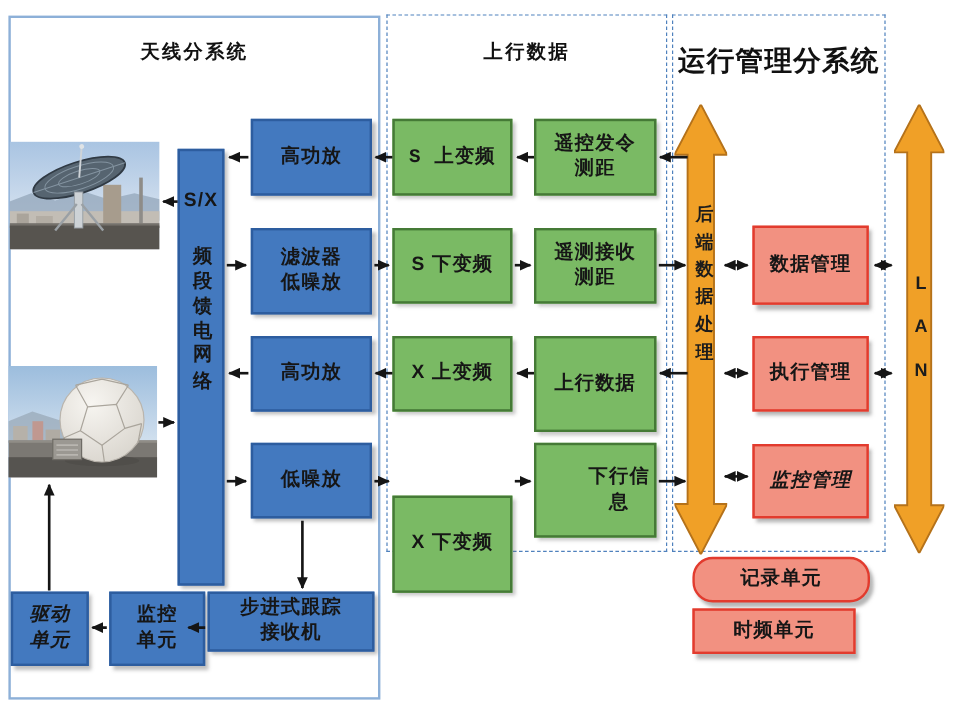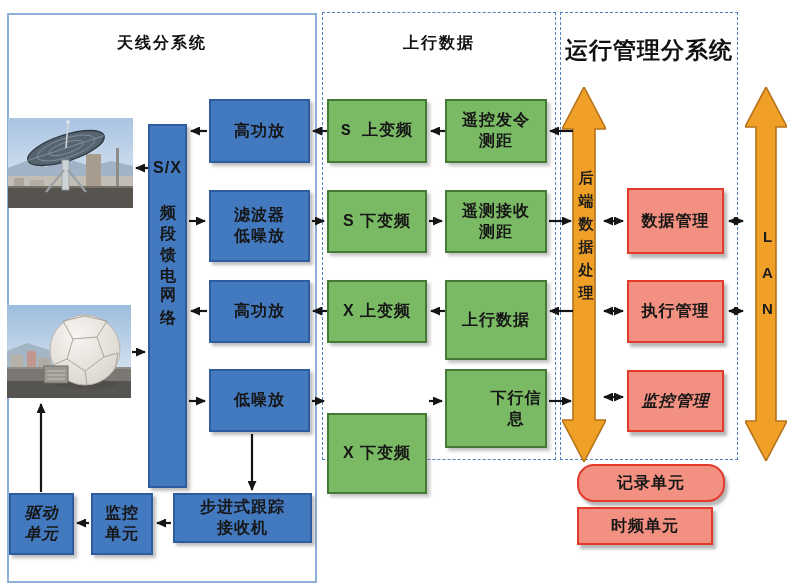--- a/index.html
+++ b/index.html
@@ -120,21 +120,21 @@
     <span>高功放</span>
   </div>
   <div class="box blue" style="left:209px;top:369px;width:101px;height:63px;">
     <span>低噪放</span>
   </div>
 
   <div class="box blue" style="left:9px;top:493px;width:65px;height:62px;font-style:italic;">
     <span>驱动</span>
     <span>单元</span>
   </div>
-  <div class="box blue" style="left:91px;top:493px;width:62px;height:62px;">
+  <div class="box blue" style="left:91px;top:493px;width:80px;height:62px;">
     <span>监控</span>
     <span>单元</span>
   </div>
   <div class="box blue" style="left:173px;top:493px;width:139px;height:50px;">
     <span>步进式跟踪</span>
     <span>接收机</span>
   </div>
 
   <div class="box green" style="left:327px;top:99px;width:100px;height:64px;font-family:Liberation Mono, monospace;">
     <span>S 上变频</span>

